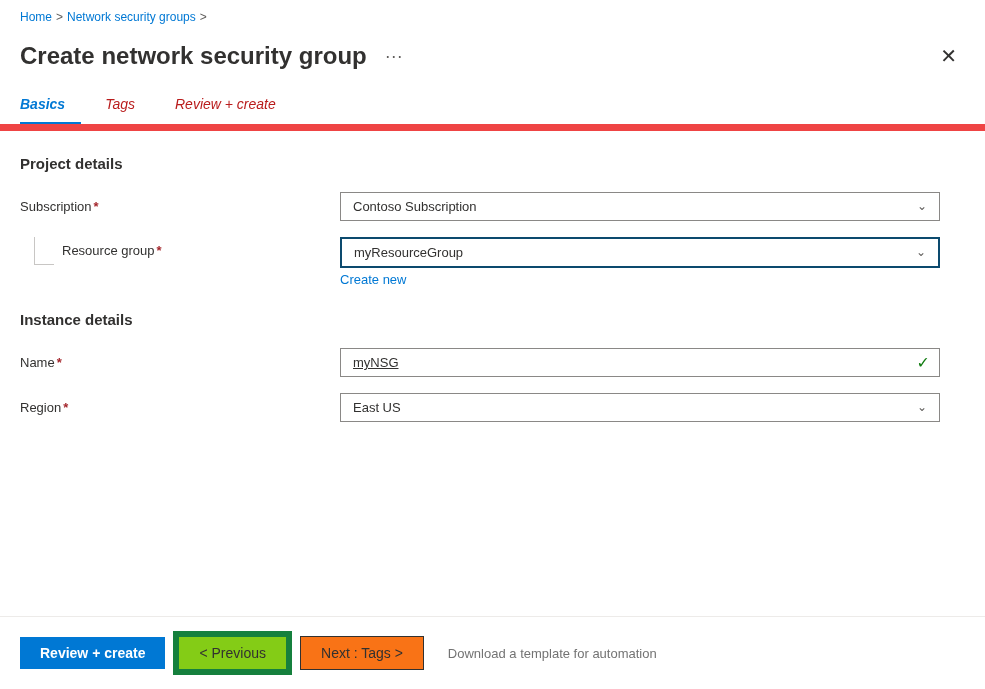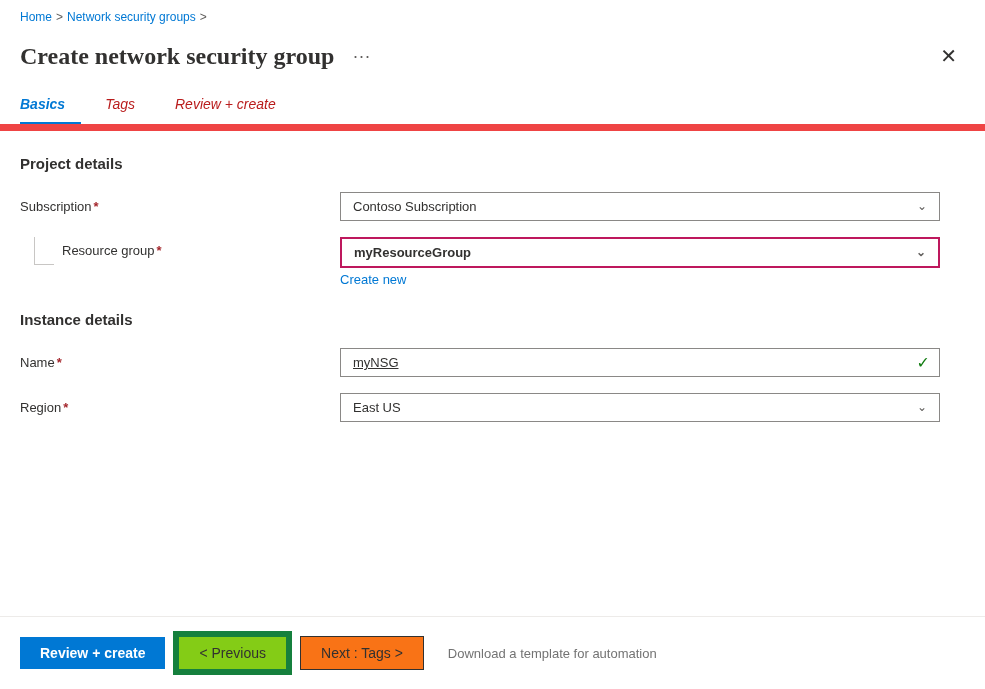--- a/index.html
+++ b/index.html
@@ -43,21 +43,20 @@
     }
     .page-title-row {
       display: flex;
       align-items: center;
       gap: 12px;
     }
     .page-title {
       font-size: 24px;
       font-weight: 600;
       color: #323130;
-      font-family: Liberation Serif, serif;
     }
     .ellipsis-btn {
       background: none;
       border: none;
       cursor: pointer;
       color: #605e5c;
       font-size: 18px;
       padding: 2px 6px;
       border-radius: 2px;
     }
@@ -134,22 +133,21 @@
       justify-content: space-between;
       border: 1px solid #8a8886;
       background: #fff;
       padding: 6px 12px;
       cursor: pointer;
       width: 100%;
       font-size: 13px;
       color: #323130;
     }
     .dropdown.active-border {
-      border: 2px solid #be185d;
-      font-weight: bold;
+      border: 2px solid #0c4a6e;
     }
     .dropdown.valid-border {
       border: 1px solid #8a8886;
     }
     .dropdown-chevron {
       color: #605e5c;
       font-size: 12px;
     }
     .create-new-link {
       color: #0078d4;

